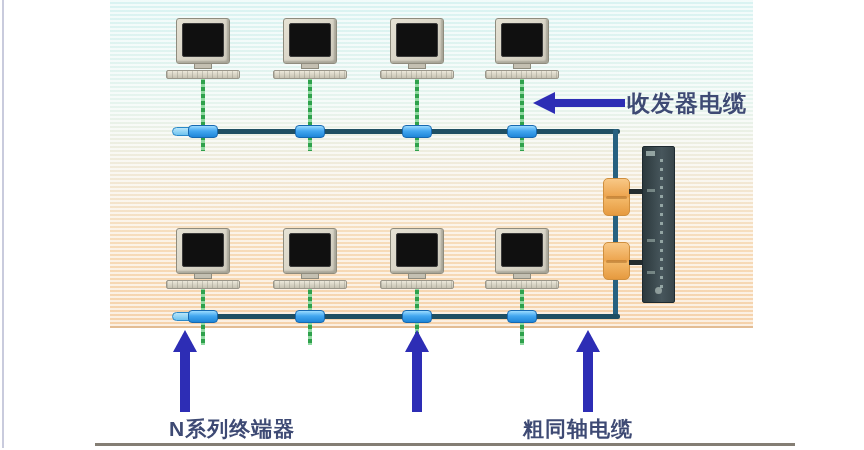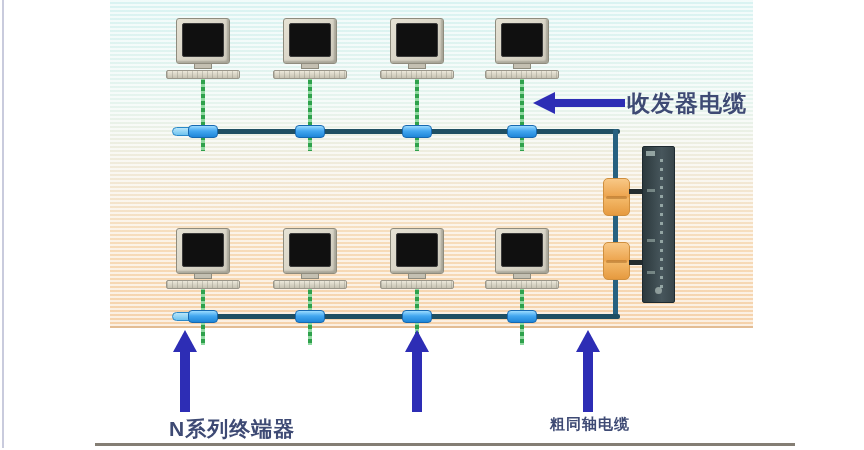--- a/index.html
+++ b/index.html
@@ -54,21 +54,21 @@
   .arrow-up .head { position:absolute; left:0; top:0; width:0; height:0;
     border-left:12px solid transparent; border-right:12px solid transparent; border-bottom:22px solid #2d2db5; }
   .arrow-up .shaft { position:absolute; left:7px; top:21px; width:10px; height:61px; background:#2d2db5; }
 
   
   .lbl { position:absolute; font-weight:bold; color:#3e4a74; white-space:nowrap; }
   .lbl-transceiver-cable { left:517px; top:88px; font-size:23px; letter-spacing:1px; }
   .lbl-trunk-cable { left:228px; top:145px; font-size:24px; letter-spacing:1px; }
   .lbl-n-terminator { left:11px; top:415px; font-size:21px; letter-spacing:1px;margin-left:48px; }
   .lbl-transceiver { left:274px; top:415px; font-size:21px; letter-spacing:1px; }
-  .lbl-thick-coax { left:440px; top:415px; font-size:15px; letter-spacing:1px; }
+  .lbl-thick-coax { left:413px; top:415px; font-size:21px; letter-spacing:1px; }
   .lbl-repeater { left:571px; top:174px; font-size:27px; line-height:1.18; width:1.18em;
     word-break:break-all; white-space:normal; letter-spacing:0; }
 
   
   .repeater { position:absolute; left:532px; top:146px; width:33px; height:157px;
     background:linear-gradient(to right,#2c393d,#47565c 60%,#39464b); border:1px solid #1e2a30; border-radius:2px; }
   .repeater::before { content:""; position:absolute; left:17px; top:12px; bottom:10px; width:3px;
     background:repeating-linear-gradient(to bottom, rgba(210,230,222,.55) 0 3px, rgba(0,0,0,0) 3px 9px); }
   .repeater::after { content:""; position:absolute; left:3px; top:4px; width:9px; height:5px; background:rgba(195,214,208,.65); }
   .repeater .led { position:absolute; left:12px; bottom:8px; width:7px; height:7px; border-radius:50%; background:rgba(205,220,214,.55); }

